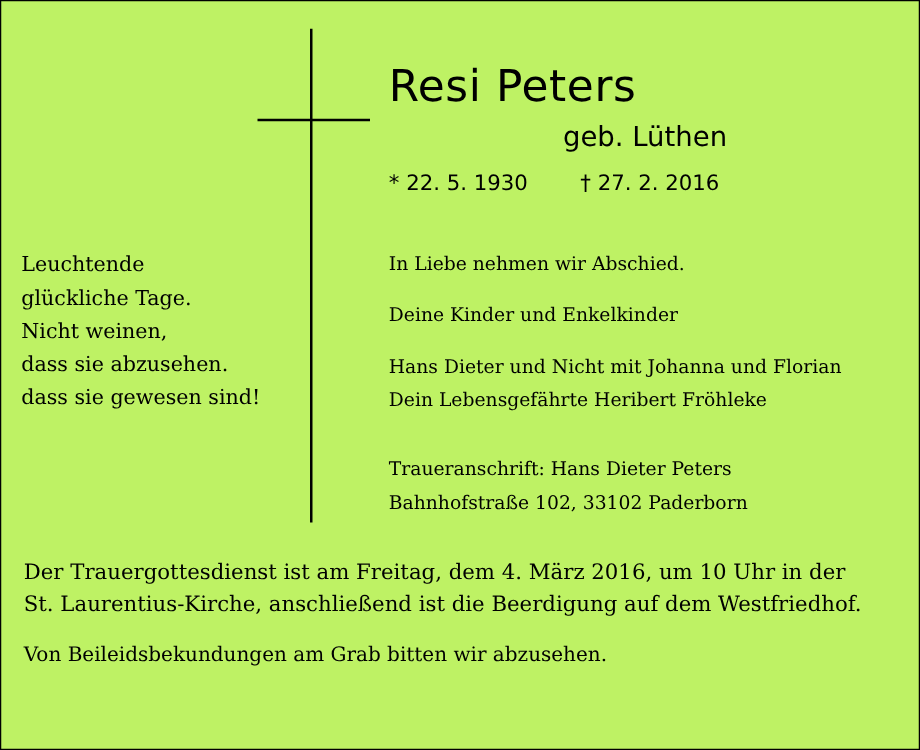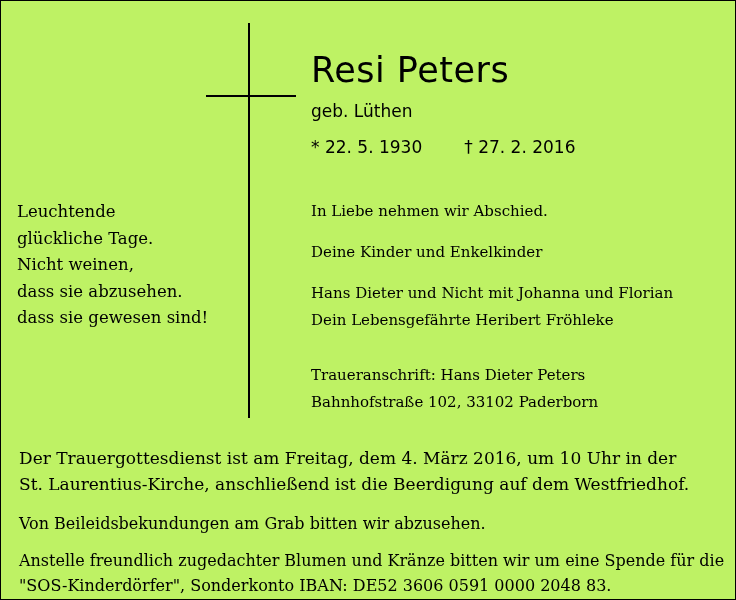--- a/index.html
+++ b/index.html
@@ -56,23 +56,24 @@
     width: 410px;
   }
   .deceased-name {
     font-size: 35px;
     line-height: 42px;
     letter-spacing: 0.5px;
     font-weight: 400;
     white-space: nowrap;
   }
   .maiden-name {
-    font-size: 17px;
+    font-size: 22px;
     line-height: 24px;
     margin-top: 8px;
+    text-align: center;
   }
   .dates-row {
     margin-top: 12px;
     font-size: 17px;
     line-height: 24px;
     white-space: nowrap;
   }
   .date-gap {
     display: inline-block;
     width: 42px;
@@ -178,19 +179,15 @@
     <p class="tight spacer-top">Traueranschrift: Hans Dieter Peters</p>
     <p>Bahnhofstraße 102, 33102 Paderborn</p>
   </div>
 
   <div class="bottom">
     <div class="service">
       <div>Der Trauergottesdienst ist am Freitag, dem 4. März 2016, um 10 Uhr in der</div>
       <div>St. Laurentius-Kirche, anschließend ist die Beerdigung auf dem Westfriedhof.</div>
     </div>
     <div class="note">Von Beileidsbekundungen am Grab bitten wir abzusehen.</div>
-    <div class="donation">
-      <div>Anstelle freundlich zugedachter Blumen und Kränze bitten wir um eine Spende für  die</div>
-      <div>"SOS-Kinderdörfer", Sonderkonto IBAN: DE52 3606 0591 0000 2048 83.</div>
-    </div>
   </div>
 
 </div>
 
 </body></html>

